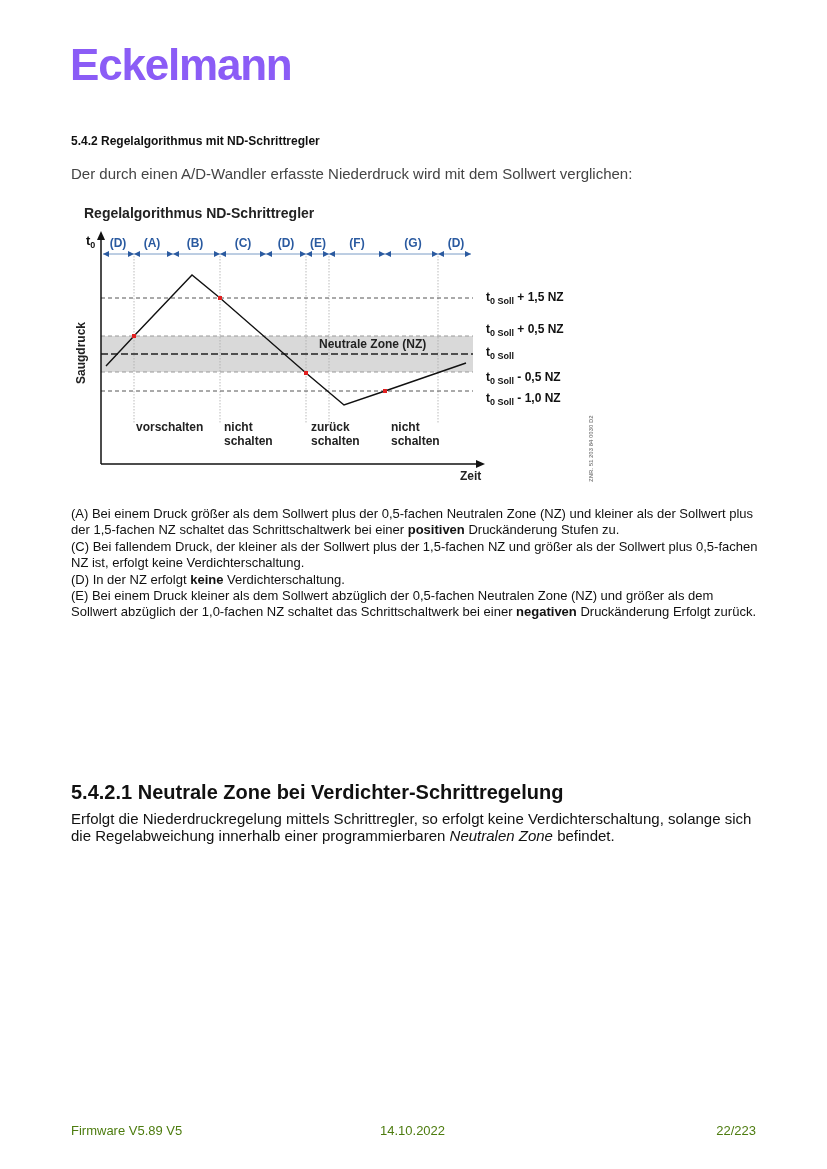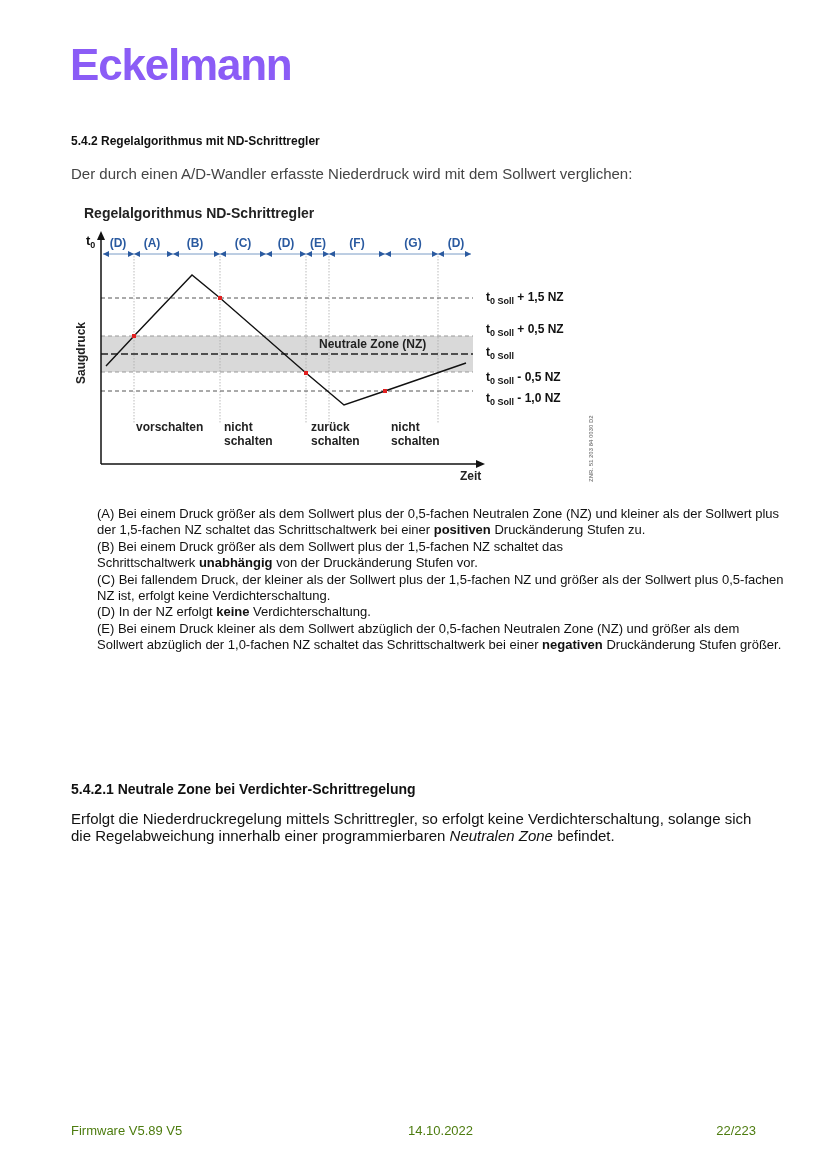--- a/index.html
+++ b/index.html
@@ -3,27 +3,27 @@
 <meta charset="utf-8">
 <style>
   html, body { margin: 0; padding: 0; background: #ffffff; }
   body { width: 827px; height: 1169px; position: relative; overflow: hidden;
          font-family: "Liberation Sans", sans-serif; color: #1a1a1a; }
   .logo { position: absolute; left: 70px; top: 40px; font-size: 44px; font-weight: bold;
           color: #8b5cf6; letter-spacing: -1.2px; }
   .h2 { position: absolute; left: 71px; top: 134px; font-size: 12px; font-weight: bold; color: #111; }
   .intro { position: absolute; left: 71px; top: 165px; font-size: 15px; color: #444; }
   .chart { position: absolute; left: 60px; top: 198px; width: 560px; height: 295px; font-weight: bold; }
-  .desc { position: absolute; left: 71px; top: 506px; width: 690px; font-size: 13px; line-height: 16.4px; color: #111; margin-left: 26px; }
+  .desc { position: absolute; left: 71px; top: 506px; width: 690px; font-size: 13px; line-height: 16.4px; color: #111; }
   .desc p { margin: 0; }
-  .h3 { position: absolute; left: 71px; top: 781px; font-size: 14px; font-weight: bold; color: #111; }
+  .h3 { position: absolute; left: 71px; top: 781px; font-size: 20px; font-weight: bold; color: #111; }
   .para { position: absolute; left: 71px; top: 811px; width: 690px; font-size: 15px; line-height: 16.5px; color: #111; }
   .footer { position: absolute; top: 1123px; font-size: 13px; color: #4d7c0f; }
   .f-left { left: 71px; }
-  .f-center { left: 380px; margin-left: 28px; }
+  .f-center { left: 380px; }
   .f-right { right: 71px; }
   svg text { font-family: "Liberation Sans", sans-serif; }
 </style>
 </head>
 <body>
 
 <div class="logo">Eckelmann</div>
 
 <div class="h2">5.4.2  Regelalgorithmus mit ND-Schrittregler</div>
 <div class="intro">Der durch einen A/D-Wandler erfasste Niederdruck wird mit dem Sollwert verglichen:</div>
@@ -126,24 +126,23 @@
       <text x="391" y="431">nicht</text>
       <text x="391" y="445">schalten</text>
     </g>
 
     <text x="0" y="0" font-size="6" fill="#888" transform="translate(593,482) rotate(-90)">ZNR. 51 203 84 0030 D2</text>
   </svg>
 </div>
 
 <div class="desc">
   <p><span>(A) Bei einem Druck größer als dem Sollwert plus der 0,5-fachen Neutralen Zone (NZ) und kleiner als der Sollwert plus der 1,5-fachen NZ schaltet das Schrittschaltwerk bei einer </span><b>positiven</b><span> Druckänderung Stufen zu.</span></p>
-  <p><span>(B) Bei einem Druck größer als dem Sollwert plus der 1,5-fachen NZ schaltet das&nbsp;</span><br><span>Schrittschaltwerk </span><b>unabhängig</b><span> von der Druckänderung Stufen vor.</span></p>
   <p><span>(C) Bei fallendem Druck, der kleiner als der Sollwert plus der 1,5-fachen NZ und größer als der Sollwert plus 0,5-fachen NZ ist, erfolgt keine Verdichterschaltung.</span></p>
   <p><span>(D) In der NZ erfolgt </span><b>keine</b><span> Verdichterschaltung.</span></p>
-  <p><span>(E) Bei einem Druck kleiner als dem Sollwert abzüglich der 0,5-fachen Neutralen Zone (NZ) und größer als dem Sollwert abzüglich der 1,0-fachen NZ schaltet das Schrittschaltwerk bei einer </span><b>negativen</b><span> Druckänderung Stufen größer.</span></p>
+  <p><span>(E) Bei einem Druck kleiner als dem Sollwert abzüglich der 0,5-fachen Neutralen Zone (NZ) und größer als dem Sollwert abzüglich der 1,0-fachen NZ schaltet das Schrittschaltwerk bei einer </span><b>negativen</b><span> Druckänderung Erfolgt zurück.</span></p>
 </div>
 
 <div class="h3">5.4.2.1  Neutrale Zone bei Verdichter-Schrittregelung</div>
 <div class="para"><span>Erfolgt die Niederdruckregelung mittels Schrittregler, so erfolgt keine Verdichterschaltung, solange sich die Regelabweichung innerhalb einer programmierbaren </span><i>Neutralen Zone</i><span> befindet.</span></div>
 
 <div class="footer f-left">Firmware V5.89 V5</div>
 <div class="footer f-center">14.10.2022</div>
 <div class="footer f-right">22/223</div>
 
 </body></html>

